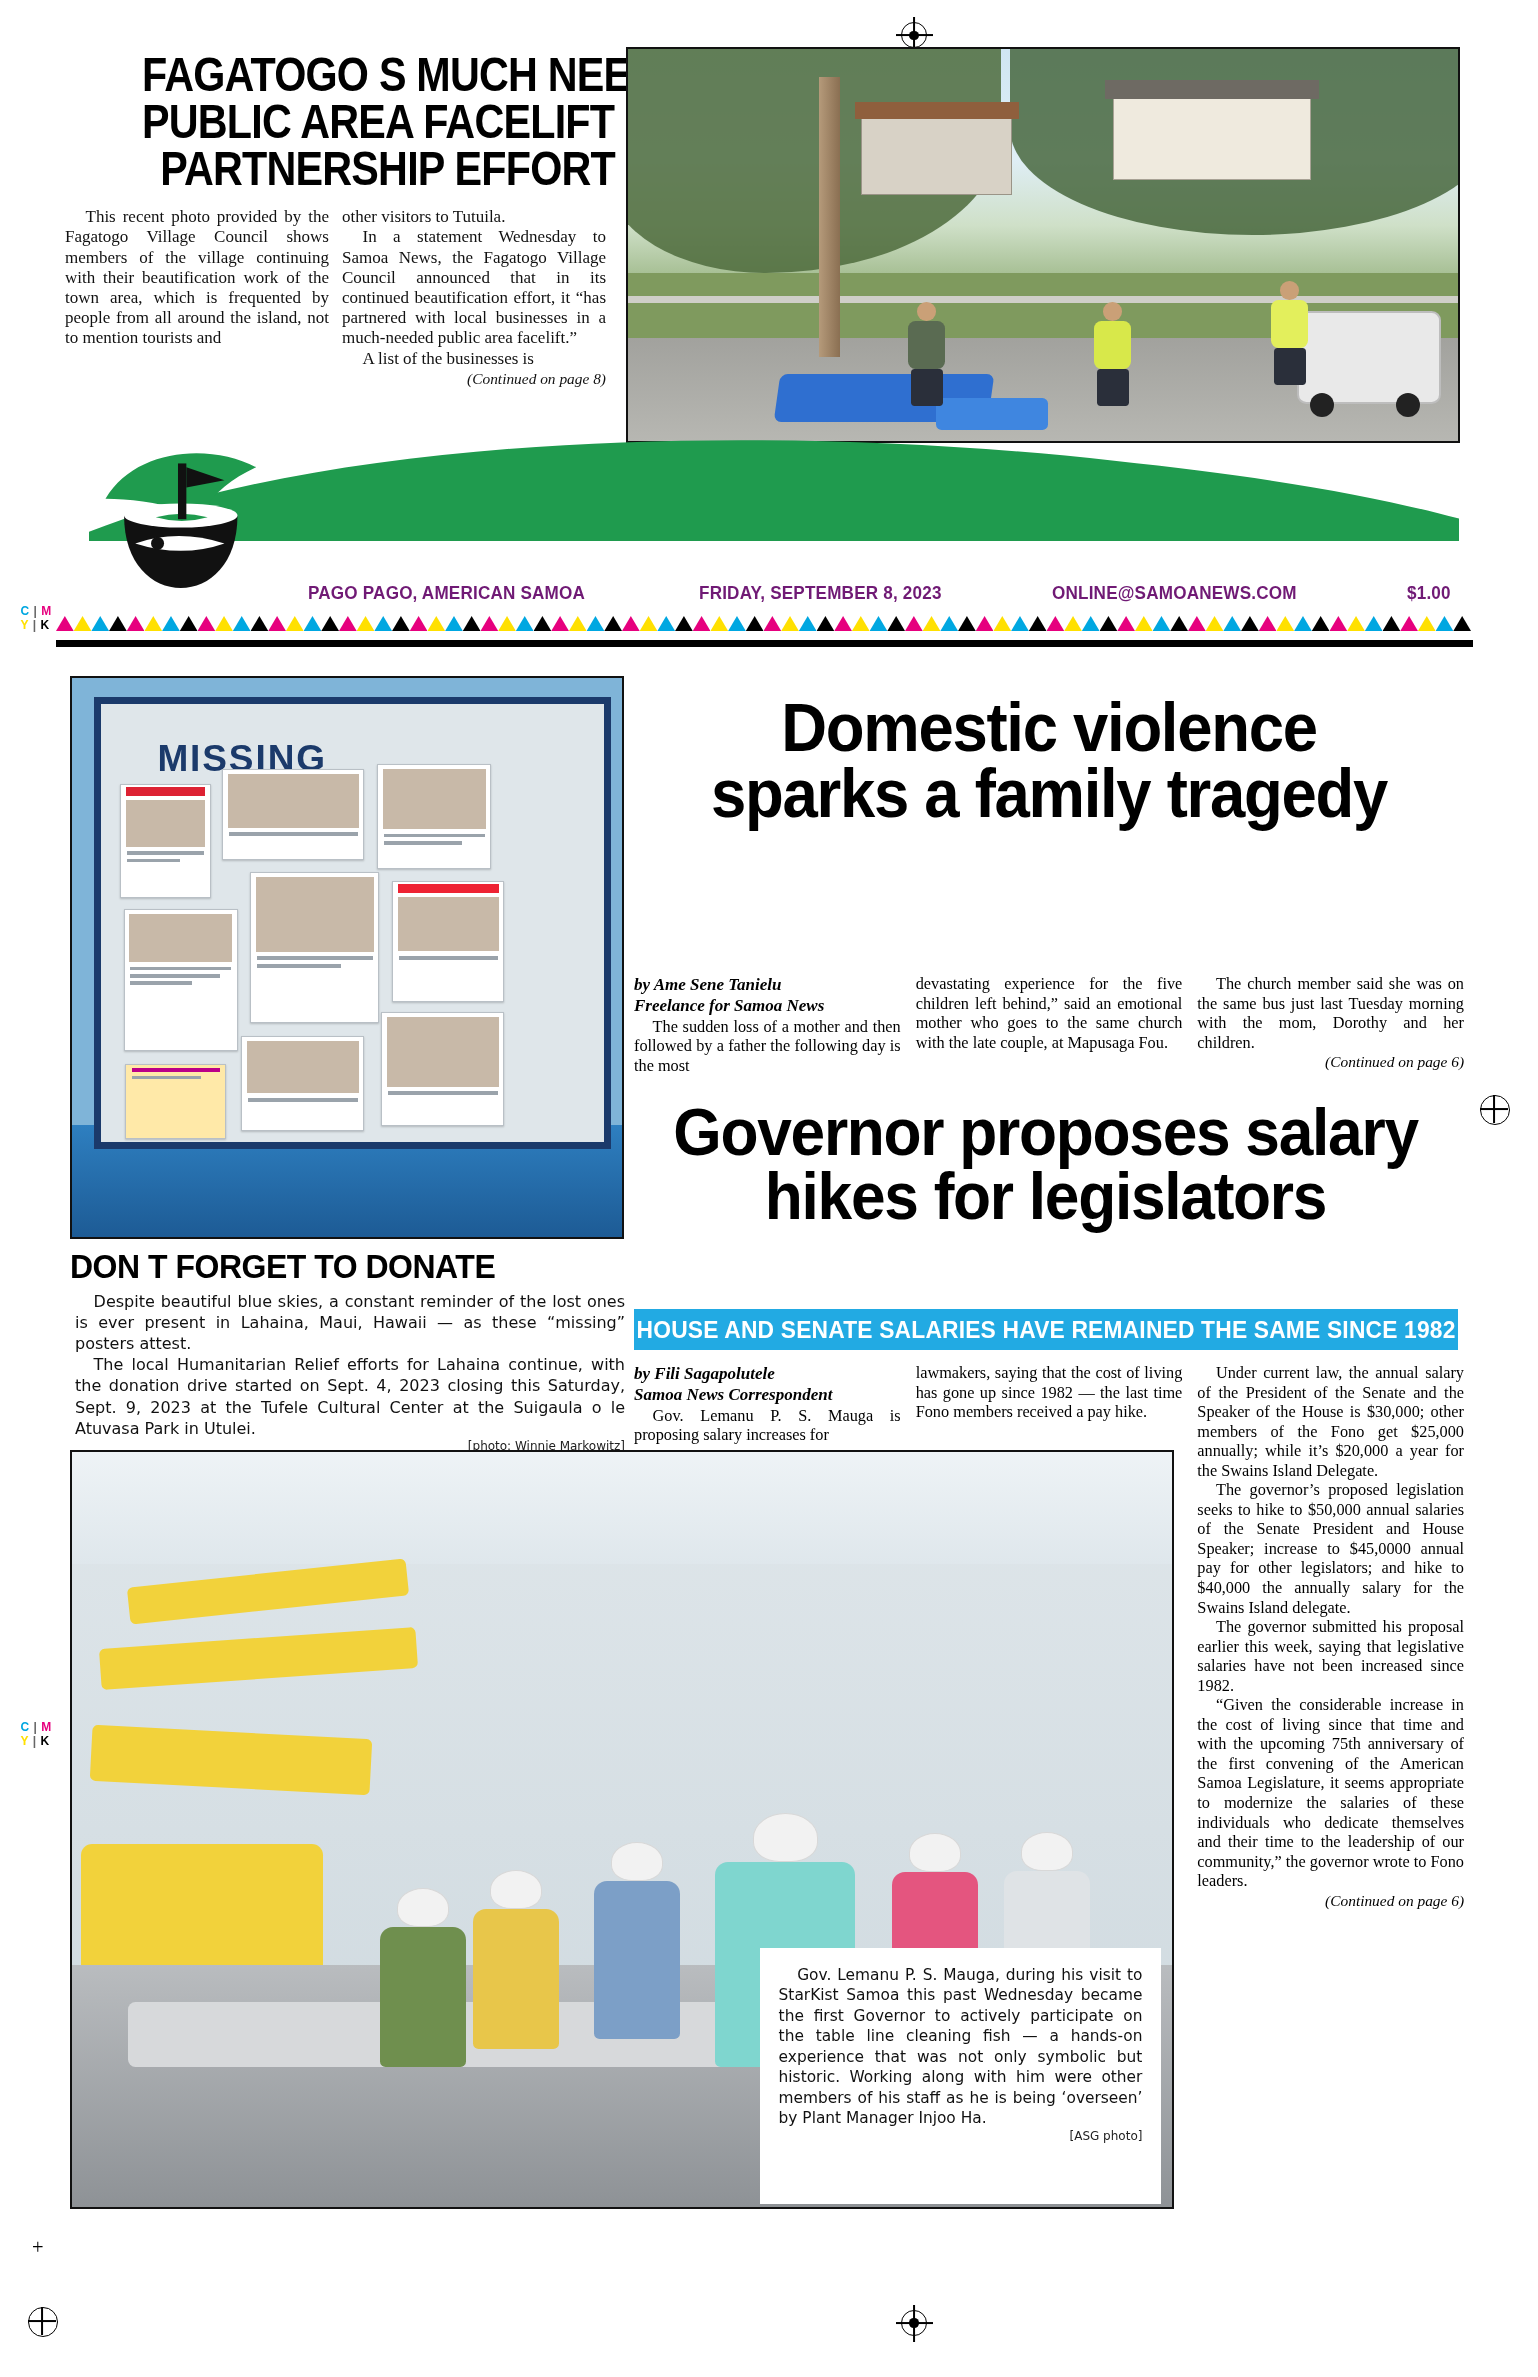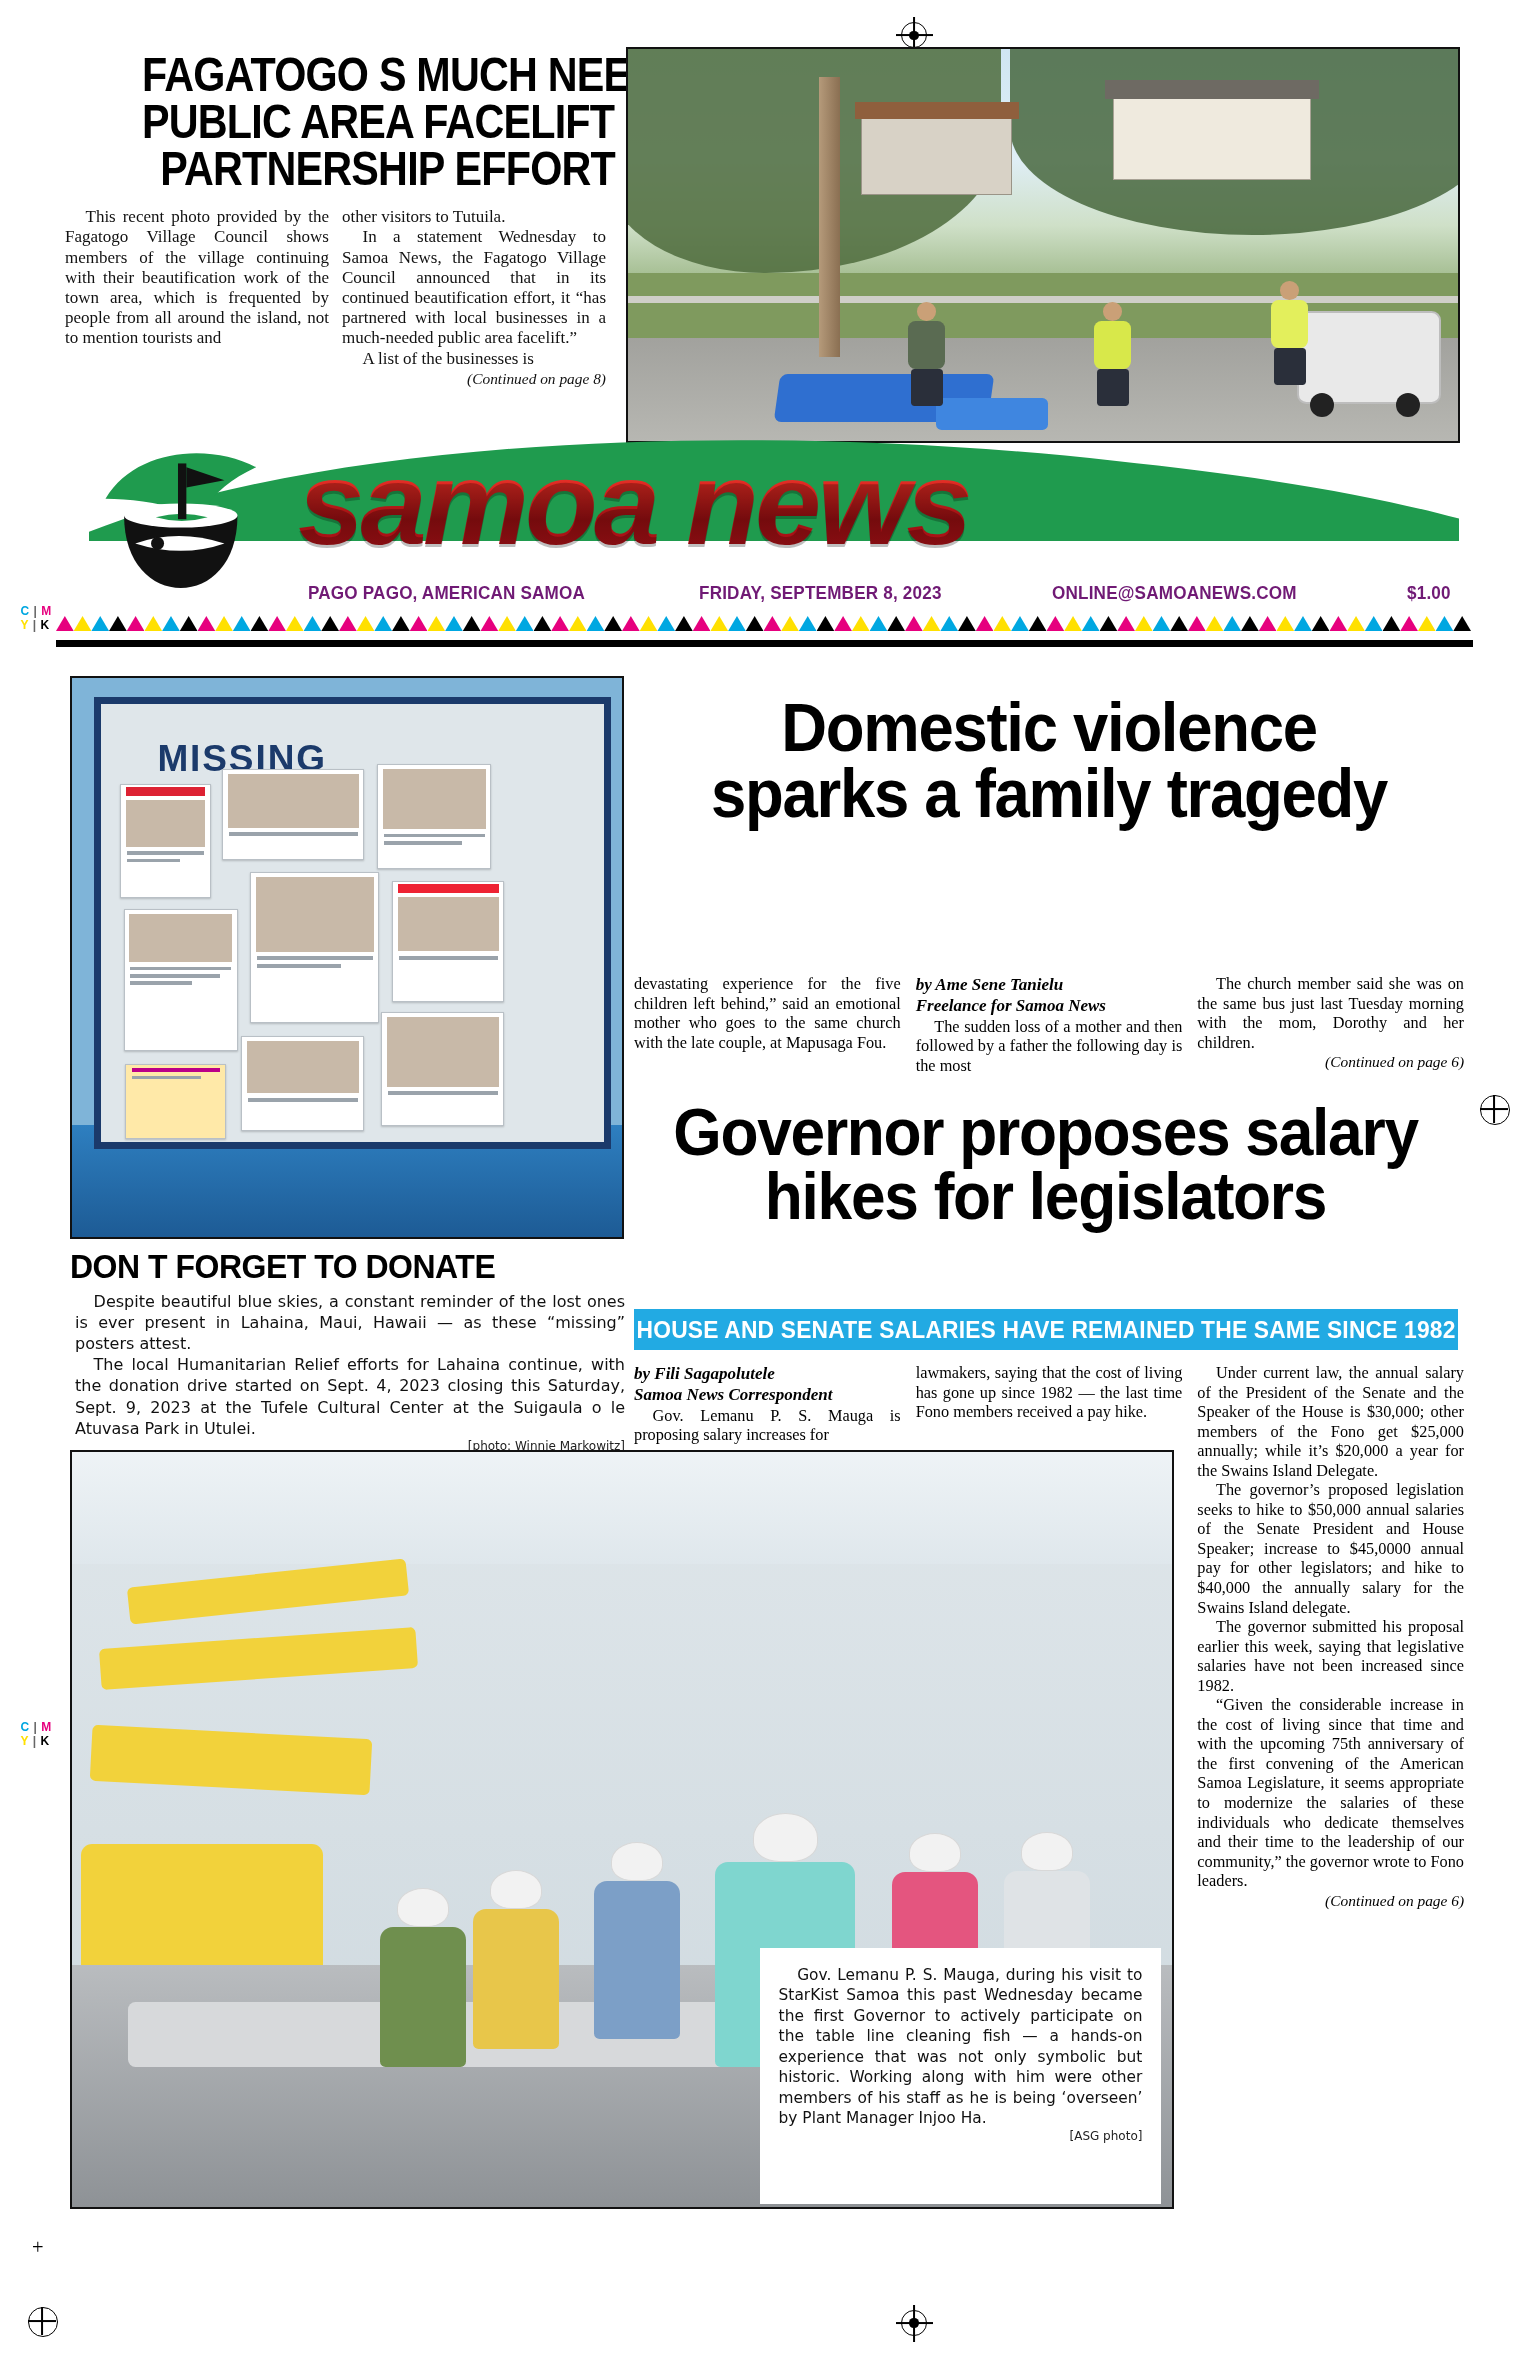--- a/index.html
+++ b/index.html
@@ -227,21 +227,20 @@
       <path d="M8,60 C40,6 120,0 170,26 C140,40 120,58 110,80 C80,66 40,60 8,60 Z" fill="#1f9b4e"></path>
       <path d="M28,78 L150,78 C150,130 120,156 89,156 C58,156 28,130 28,78 Z" fill="#111"></path>
       <ellipse cx="89" cy="78" rx="61" ry="13" fill="#fff"></ellipse>
       <path d="M62,80 q28,-8 56,0 q-28,8 -56,0 Z" fill="#1f9b4e"></path>
       <rect x="86" y="22" width="9" height="60" fill="#111"></rect>
       <path d="M95,26 L136,40 L95,48 Z" fill="#111"></path>
       <path d="M40,108 q46,-16 96,0 q-46,16 -96,0 Z" fill="#fff"></path>
       <circle cx="64" cy="108" r="7" fill="#111"></circle>
     </svg>
 
-    <div class="samoanews">samoa news</div>
 
     <div class="dateline">
       <span>PAGO PAGO, AMERICAN SAMOA</span>
       <span>FRIDAY, SEPTEMBER 8, 2023</span>
       <span>ONLINE@SAMOANEWS.COM</span>
       <span>$1.00</span>
     </div>
   </div>
 
   <div class="tristrip" id="tristrip">
@@ -377,26 +376,26 @@
         </div>
     </div>
   </div>
 
   <div class="dv-head">
     <div>Domestic violence</div>
     <div>sparks a family tragedy</div>
   </div>
   <div class="dv-cols">
     <div class="dv-col">
-      <p style="text-indent:0">devastating experience for the five children left behind,” said an emotional mother who goes to the same church with the late couple, at Mapusaga Fou.</p>
-    </div>
-    <div class="dv-col">
       <p class="byline">by Ame Sene Tanielu</p>
       <p class="byline">Freelance for Samoa News</p>
       <p>The sudden loss of a mother and then followed by a father the following day is the most</p>
+    </div>
+    <div class="dv-col">
+      <p style="text-indent:0">devastating experience for the five children left behind,” said an emotional mother who goes to the same church with the late couple, at Mapusaga Fou.</p>
     </div>
     <div class="dv-col">
       <p>The church member said she was on the same bus just last Tuesday morning with the mom, Dorothy and her children.</p>
       <div class="cont">(Continued on page 6)</div>
     </div>
   </div>
 
   <div class="gov-head">
     <div>Governor proposes salary</div>
     <div>hikes for legislators</div>

